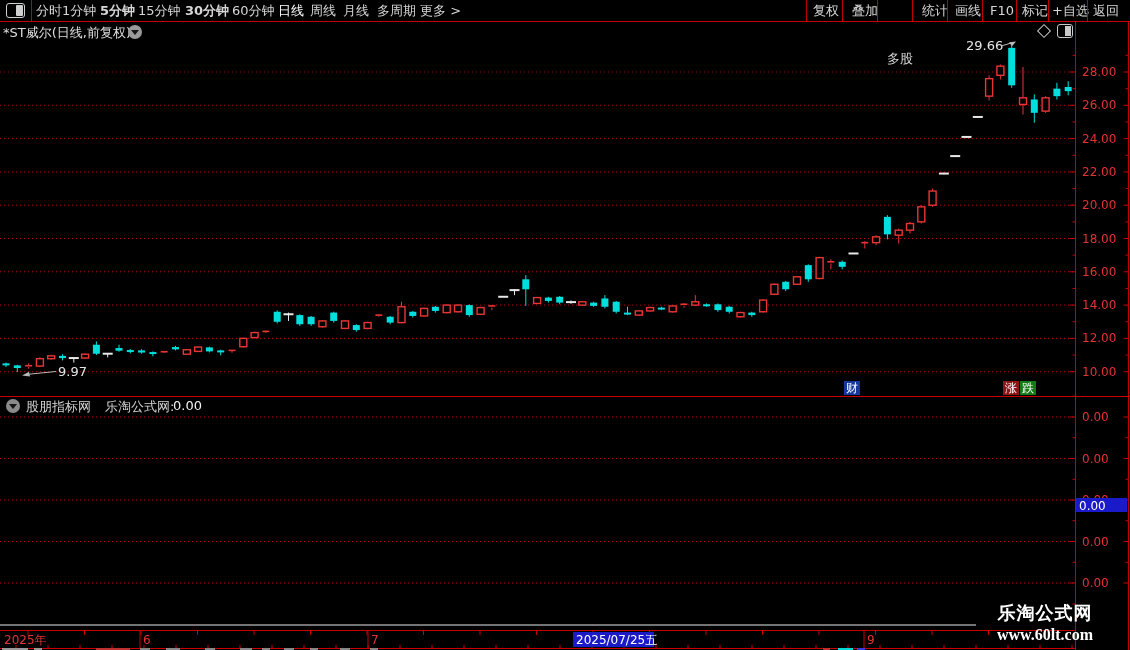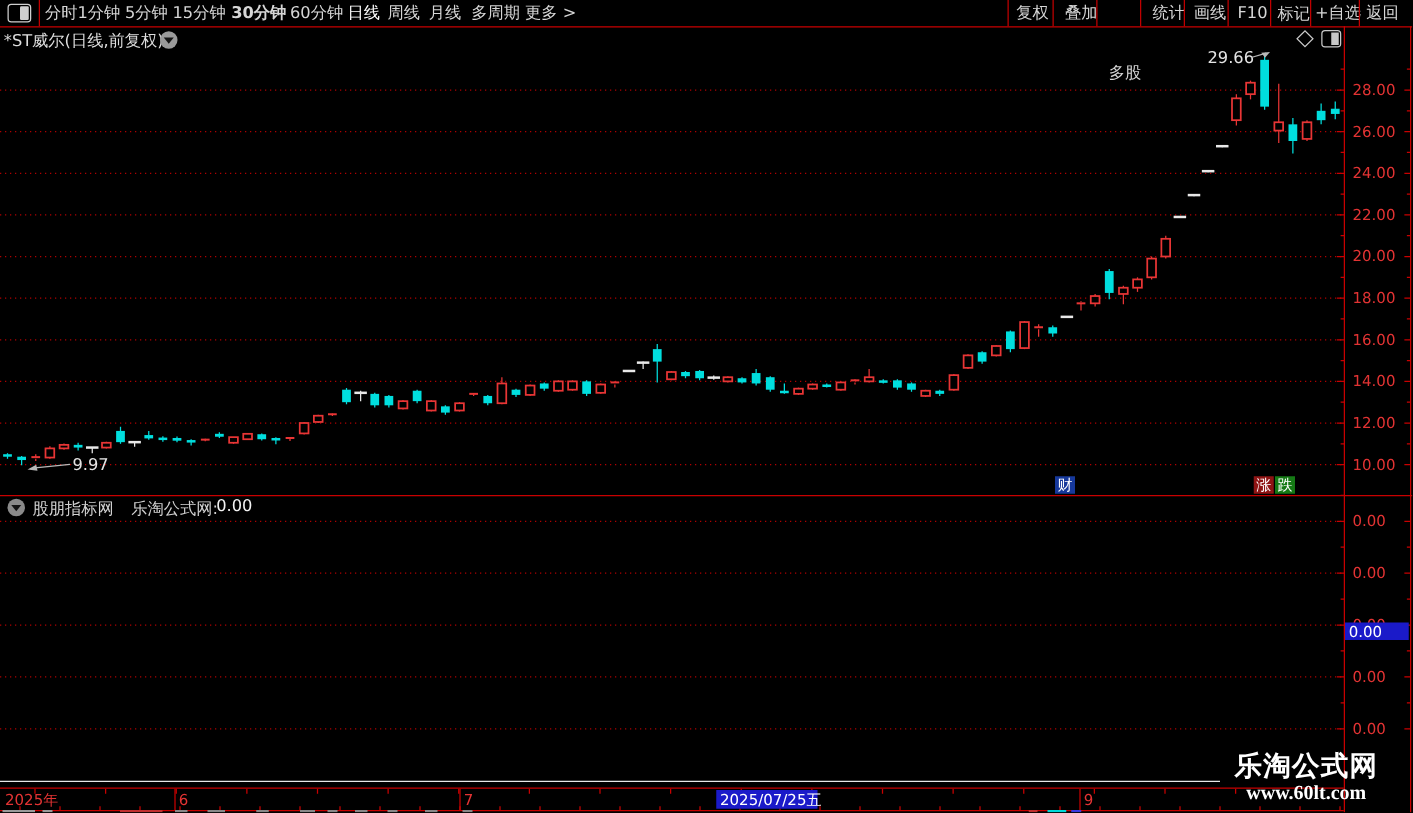--- a/index.html
+++ b/index.html
@@ -24,56 +24,56 @@
   .ind-header{position:absolute;left:0;top:398px;height:17px;font-size:13px;color:#d2d2d2;white-space:nowrap;}
   .ind-header .chev-circle{left:6px;top:1px;background:#8a8a8a;}
   .ind-src{position:absolute;left:26px;top:0;}
   .ind-name{position:absolute;left:105px;top:0;}
   .ind-val{position:absolute;left:173px;top:0;color:#f2f2f2;}
   
   .badge{position:absolute;top:381px;height:14px;line-height:14px;font-size:12px;color:#fff;padding:0 2px;}
   
   .watermark{position:absolute;left:960px;top:600px;width:170px;text-align:center;color:#ffffff;
     font-family:"Liberation Serif","DejaVu Serif",serif;font-weight:bold;}
-  .wm1{font-size:22px;line-height:26px;letter-spacing:1px;}
+  .wm1{font-size:18px;line-height:26px;letter-spacing:1px;}
   .wm2{font-size:16px;line-height:18px;}
   svg{position:absolute;left:0;top:0;}
   text{font-family:"DejaVu Sans","Liberation Sans",sans-serif;}
 </style>
 </head>
 <body>
 
 <div id="app">
 
   <div class="toolbar">
     <div class="tb-icon">
         <div class="half"></div>
       </div>
     <div class="vsep" style="left:31px"></div>
     <div id="tb-left">
         <span class="tb-item" style="left: 36px;">分时</span>
         <span class="tb-item" style="left: 62px; text-align: right;">1分钟</span>
-        <span class="tb-item" style="left: 100px;">5分钟</span>
+        <span class="tb-item" style="left: 100px; font-weight: bold;">5分钟</span>
         <span class="tb-item" style="left: 138px;">15分钟</span>
         <span class="tb-item" style="left: 185px; font-weight: bold;">30分钟</span>
         <span class="tb-item" style="left: 232px;">60分钟</span>
         <span class="tb-item active" style="left: 278px;">日线</span>
         <span class="tb-item" style="left: 310px;">周线</span>
         <span class="tb-item" style="left: 343px;">月线</span>
         <span class="tb-item" style="left: 377px;">多周期</span>
         <span class="tb-item" style="left: 420px;">更多 &gt;</span>
       </div>
     <div id="tb-right">
         <span class="tb-item" style="left: 813px;">复权</span>
         <span class="tb-item" style="left: 852px;">叠加</span>
         <span class="tb-item" style="left: 887px; margin-top: 48px;">多股</span>
         <span class="tb-item" style="left: 922px;">统计</span>
         <span class="tb-item" style="left: 955px;">画线</span>
         <span class="tb-item" style="left: 990px;">F10</span>
-        <span class="tb-item" style="left: 1022px; font-family: Liberation Serif, serif;">标记</span>
+        <span class="tb-item" style="left: 1022px;">标记</span>
         <span class="tb-item" style="left: 1052px;">+自选</span>
         <span class="tb-item" style="left: 1093px;">返回</span>
         <div class="vsep" style="left: 806px;"></div>
         <div class="vsep" style="left: 842px;"></div>
         <div class="vsep" style="left: 877px;"></div>
         <div class="vsep" style="left: 912px;"></div>
         <div class="vsep" style="left: 947px;"></div>
         <div class="vsep" style="left: 982px;"></div>
         <div class="vsep" style="left: 1016px;"></div>
         <div class="vsep" style="left: 1048px;"></div>

